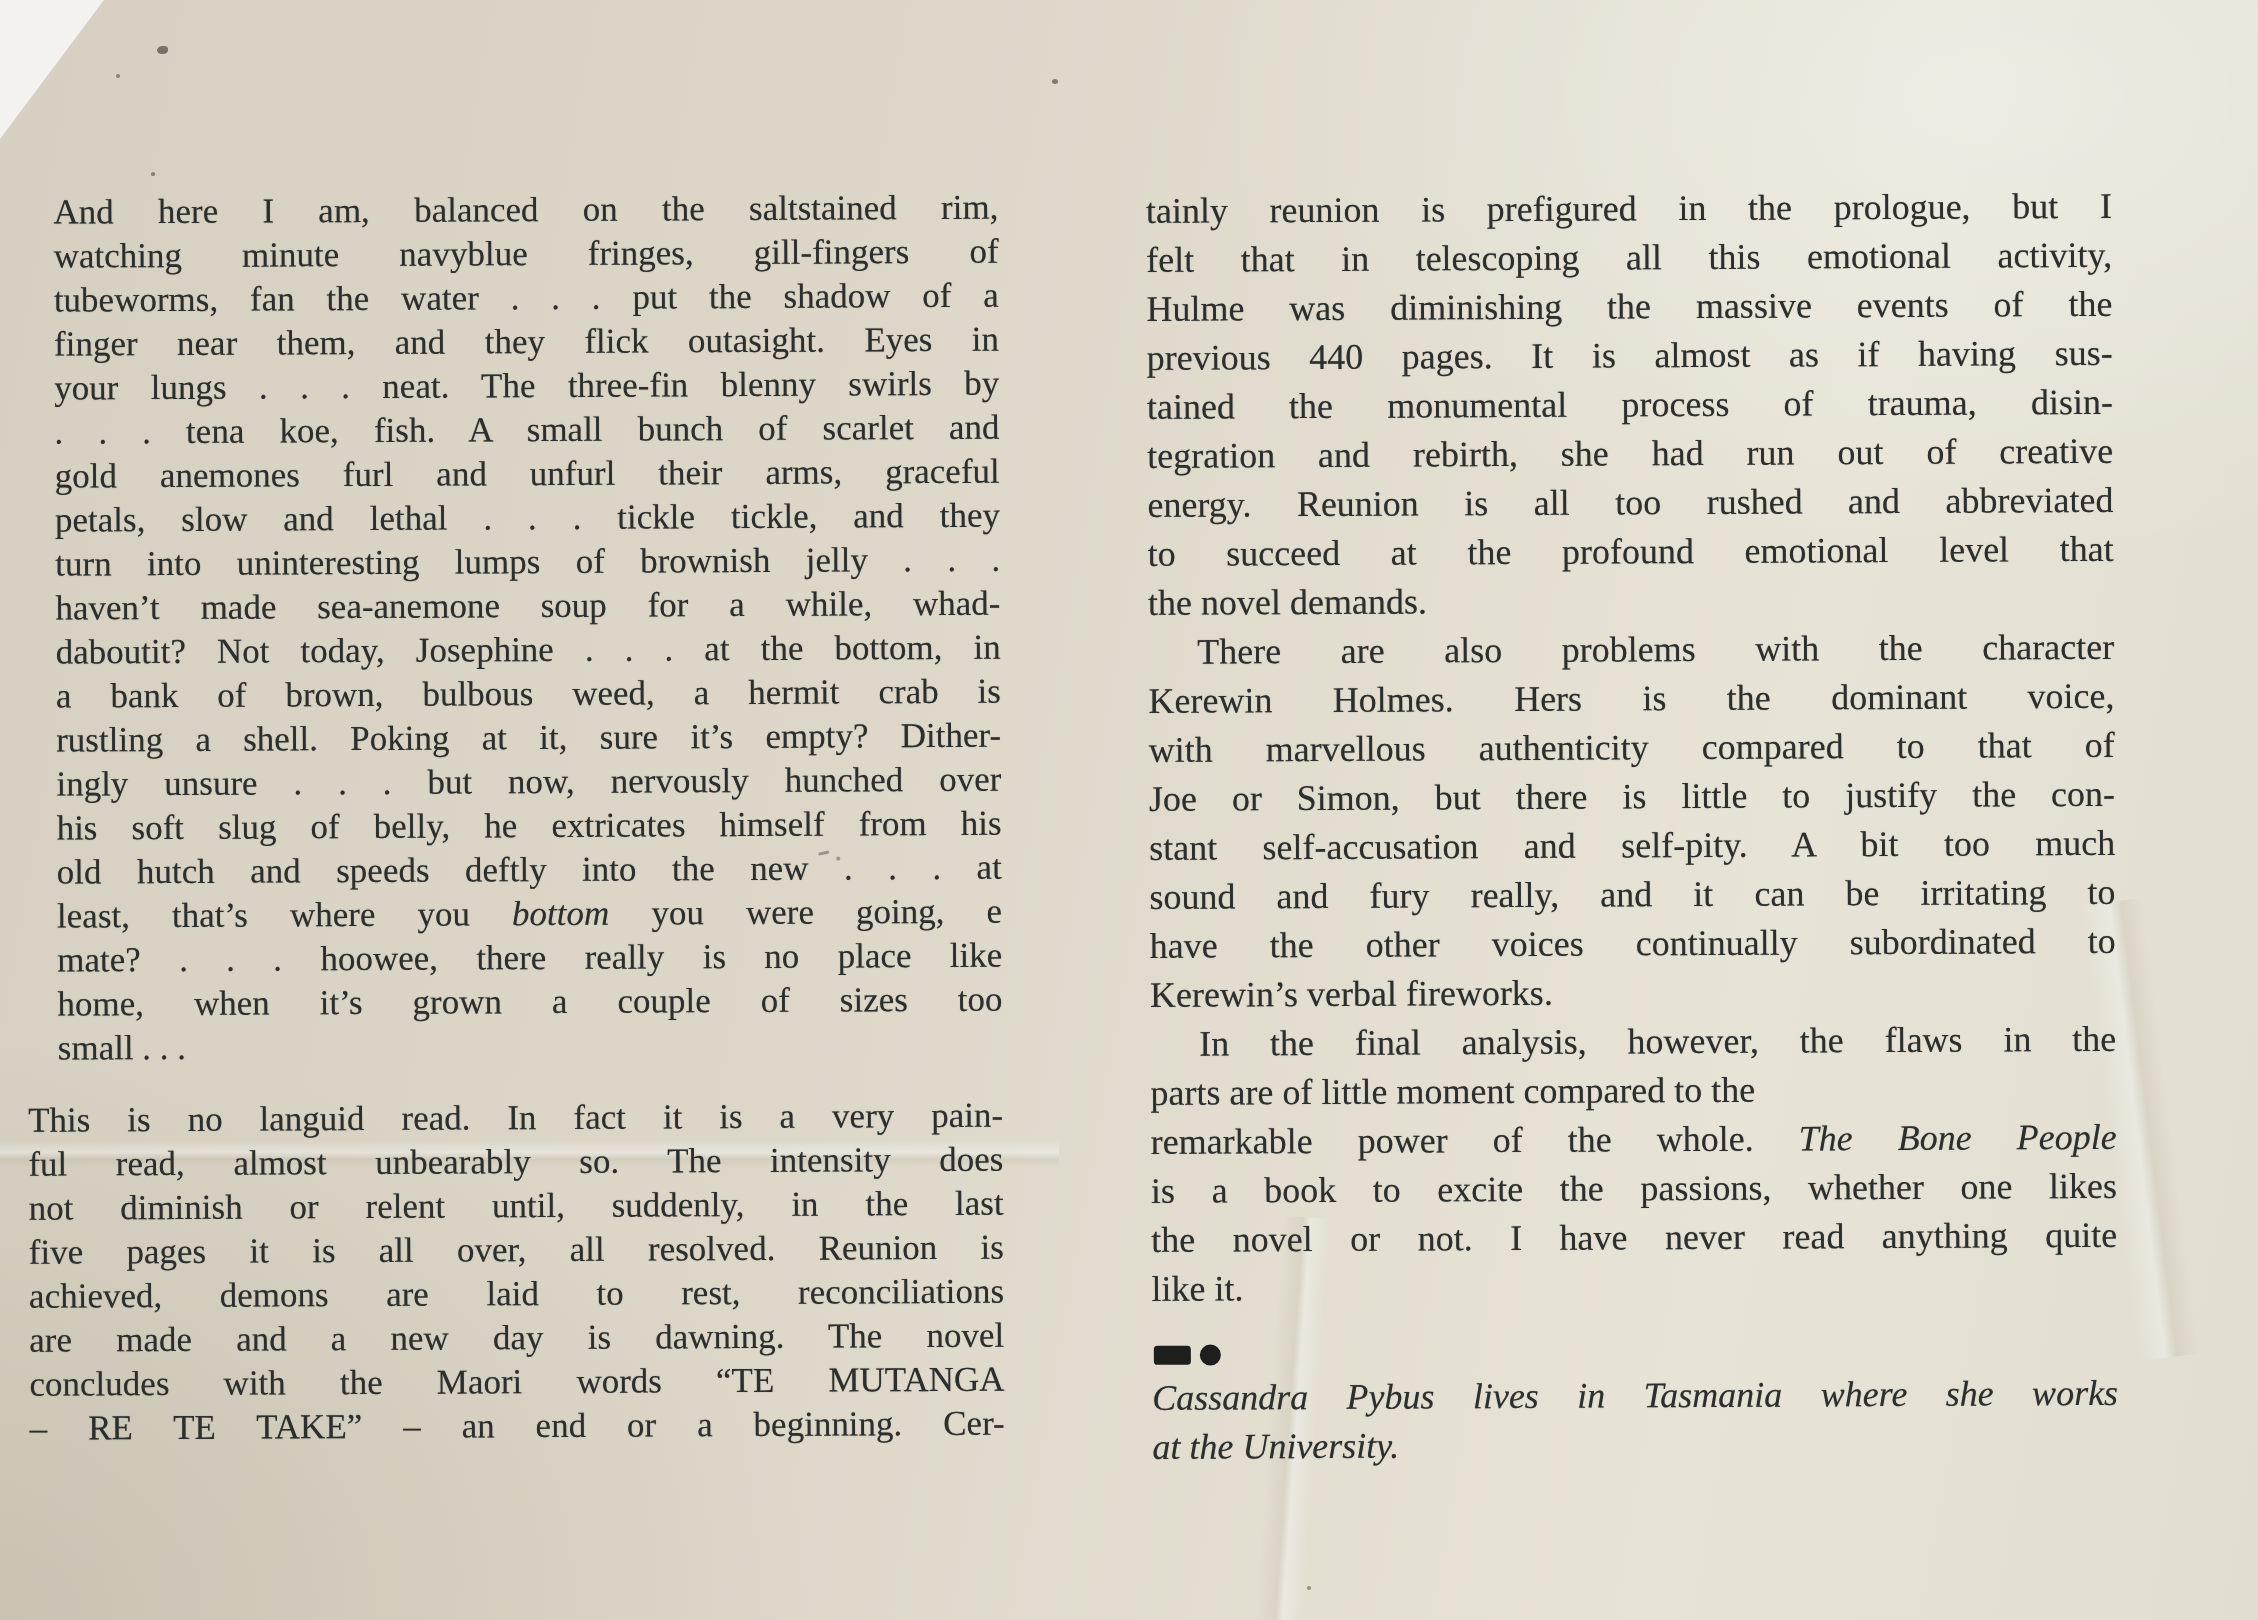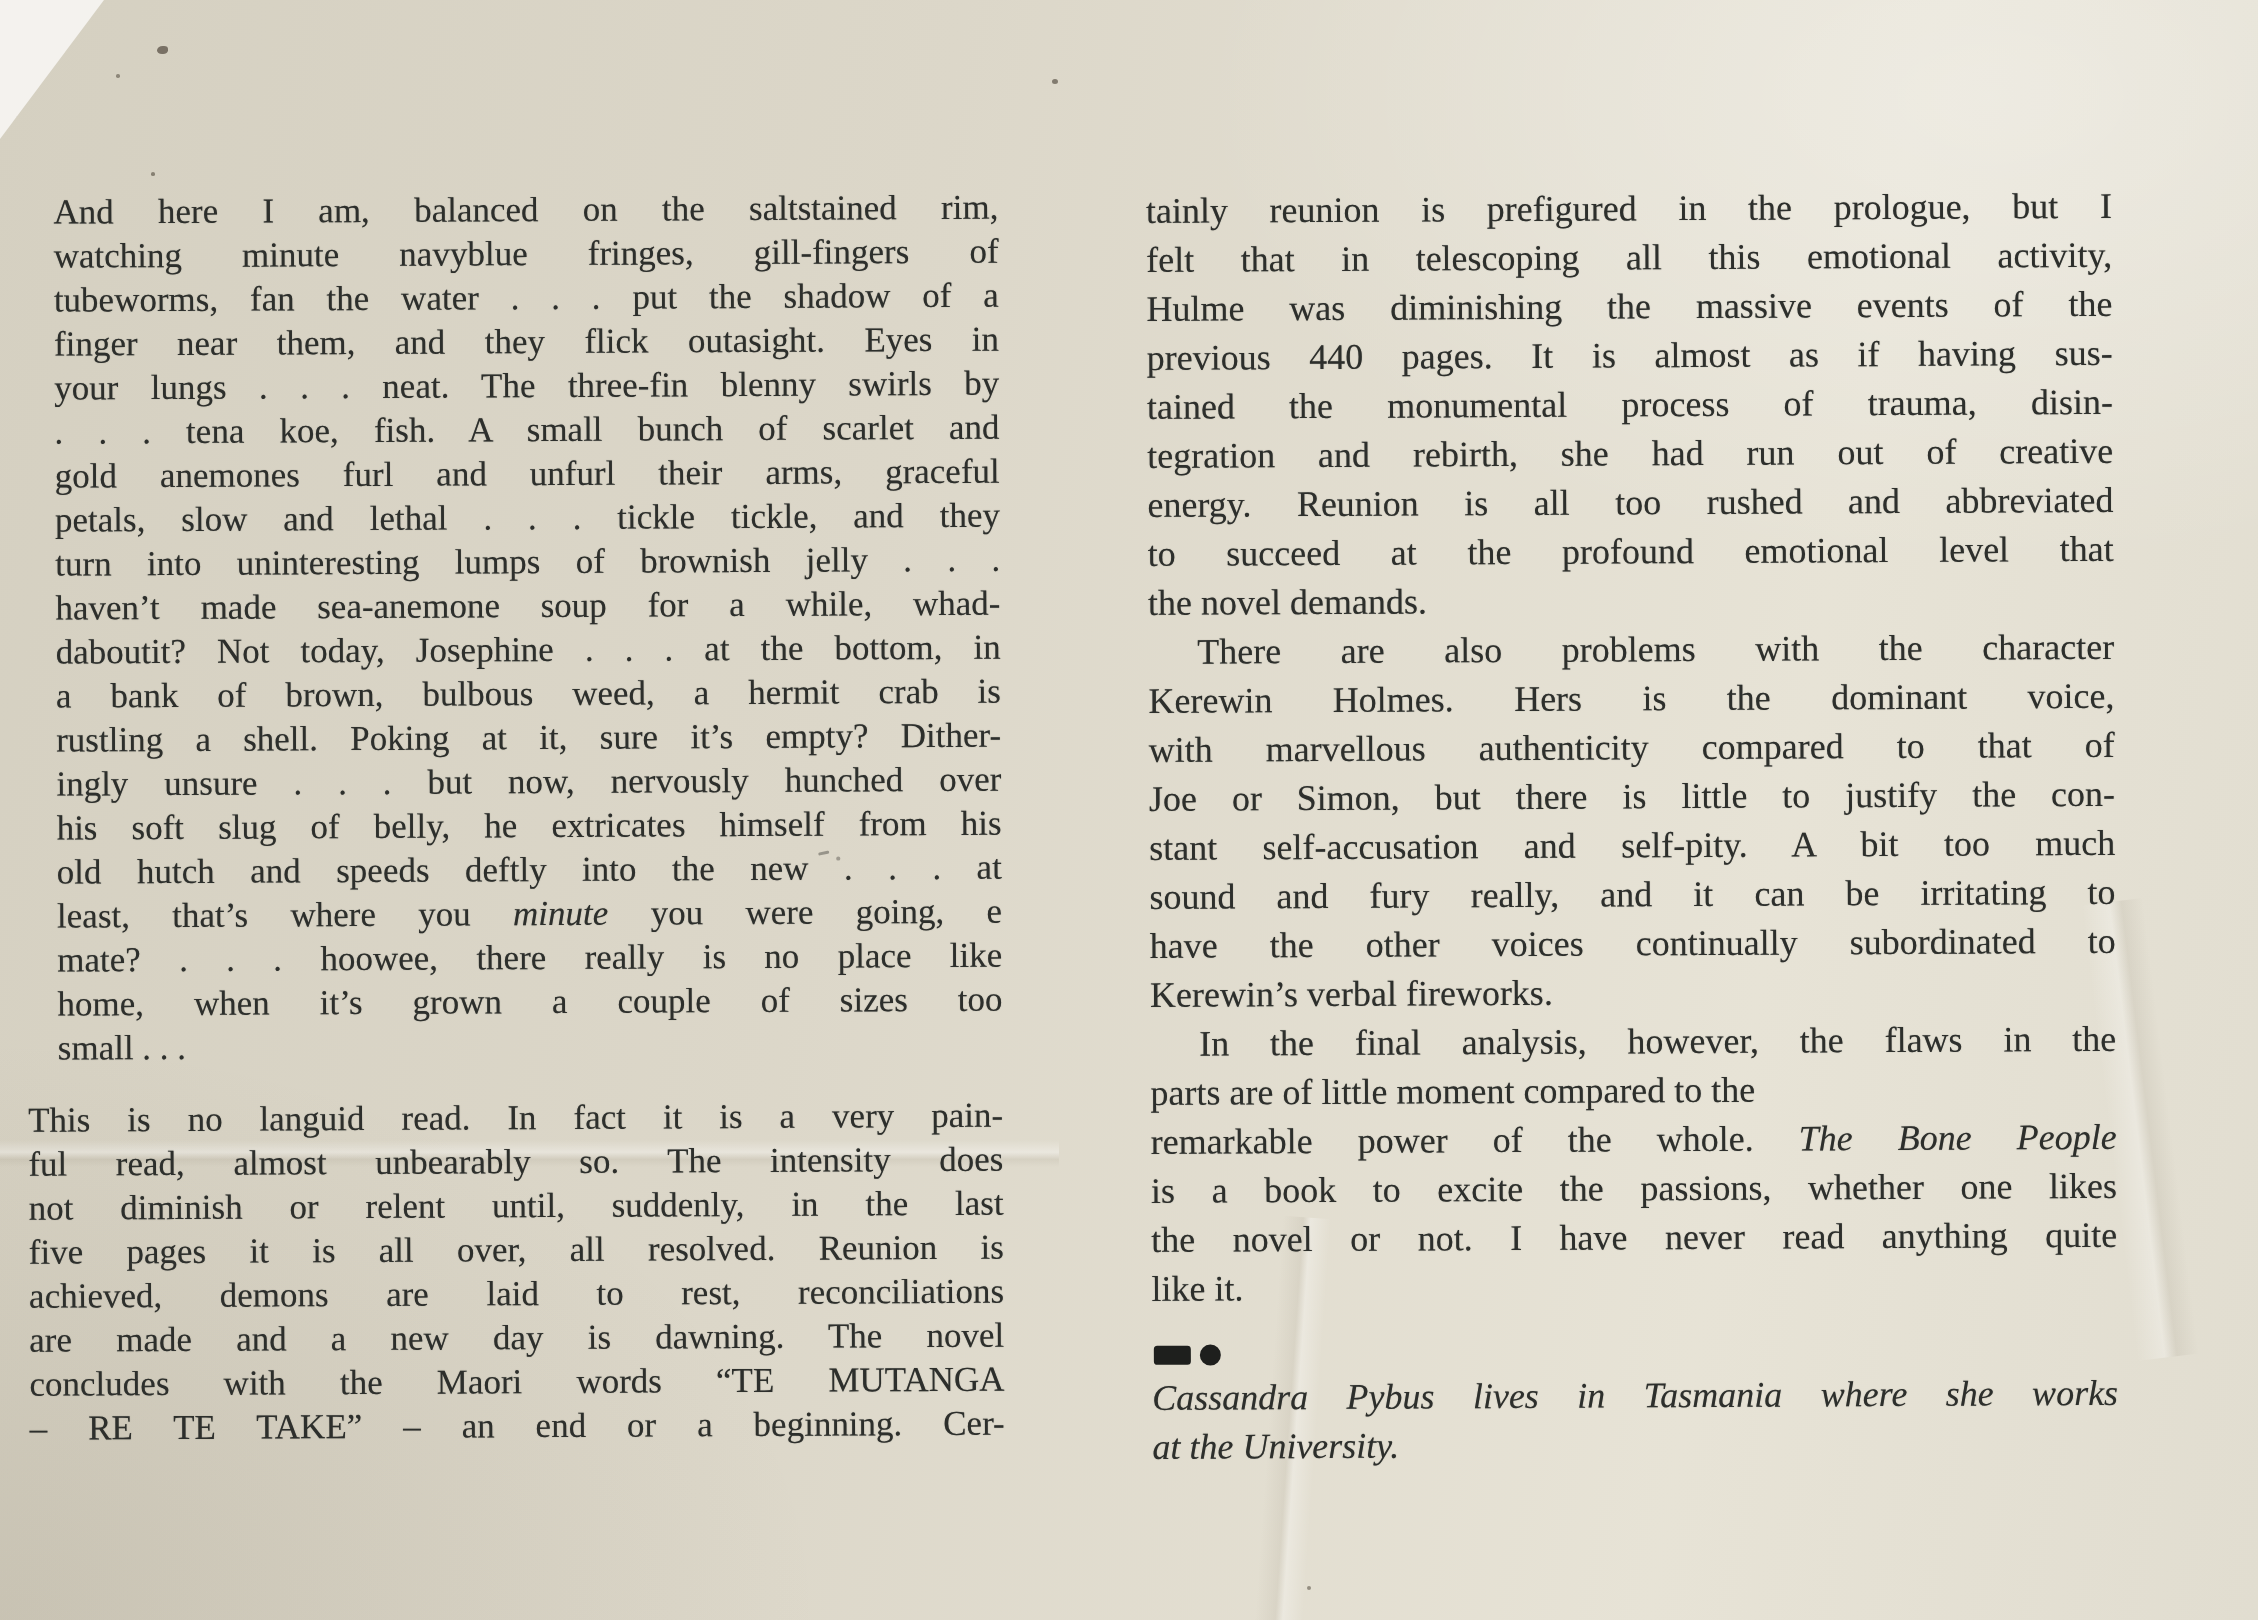--- a/index.html
+++ b/index.html
@@ -76,21 +76,21 @@
         <div class="ln">gold anemones furl and unfurl their arms, graceful</div>
         <div class="ln">petals, slow and lethal . . . tickle tickle, and they</div>
         <div class="ln">turn into uninteresting lumps of brownish jelly . . .</div>
         <div class="ln">haven’t made sea-anemone soup for a while, whad-</div>
         <div class="ln">daboutit? Not today, Josephine . . . at the bottom, in</div>
         <div class="ln">a bank of brown, bulbous weed, a hermit crab is</div>
         <div class="ln">rustling a shell. Poking at it, sure it’s empty? Dither-</div>
         <div class="ln">ingly unsure . . . but now, nervously hunched over</div>
         <div class="ln">his soft slug of belly, he extricates himself from his</div>
         <div class="ln">old hutch and speeds deftly into the new . . . at</div>
-        <div class="ln"><span>least, that’s where you </span><span class="it">minute</span><span> you were going, e</span></div>
+        <div class="ln"><span>least, that’s where you </span><span class="it">bottom</span><span> you were going, e</span></div>
         <div class="ln">mate? . . . hoowee, there really is no place like</div>
         <div class="ln">home, when it’s grown a couple of sizes too</div>
         <div class="ln ns">small . . .</div>
       </div>
       <div class="para-break">
         <div class="ln">This is no languid read. In fact it is a very pain-</div>
         <div class="ln">ful read, almost unbearably so. The intensity does</div>
         <div class="ln">not diminish or relent until, suddenly, in the last</div>
         <div class="ln">five pages it is all over, all resolved. Reunion is</div>
         <div class="ln">achieved, demons are laid to rest, reconciliations</div>

